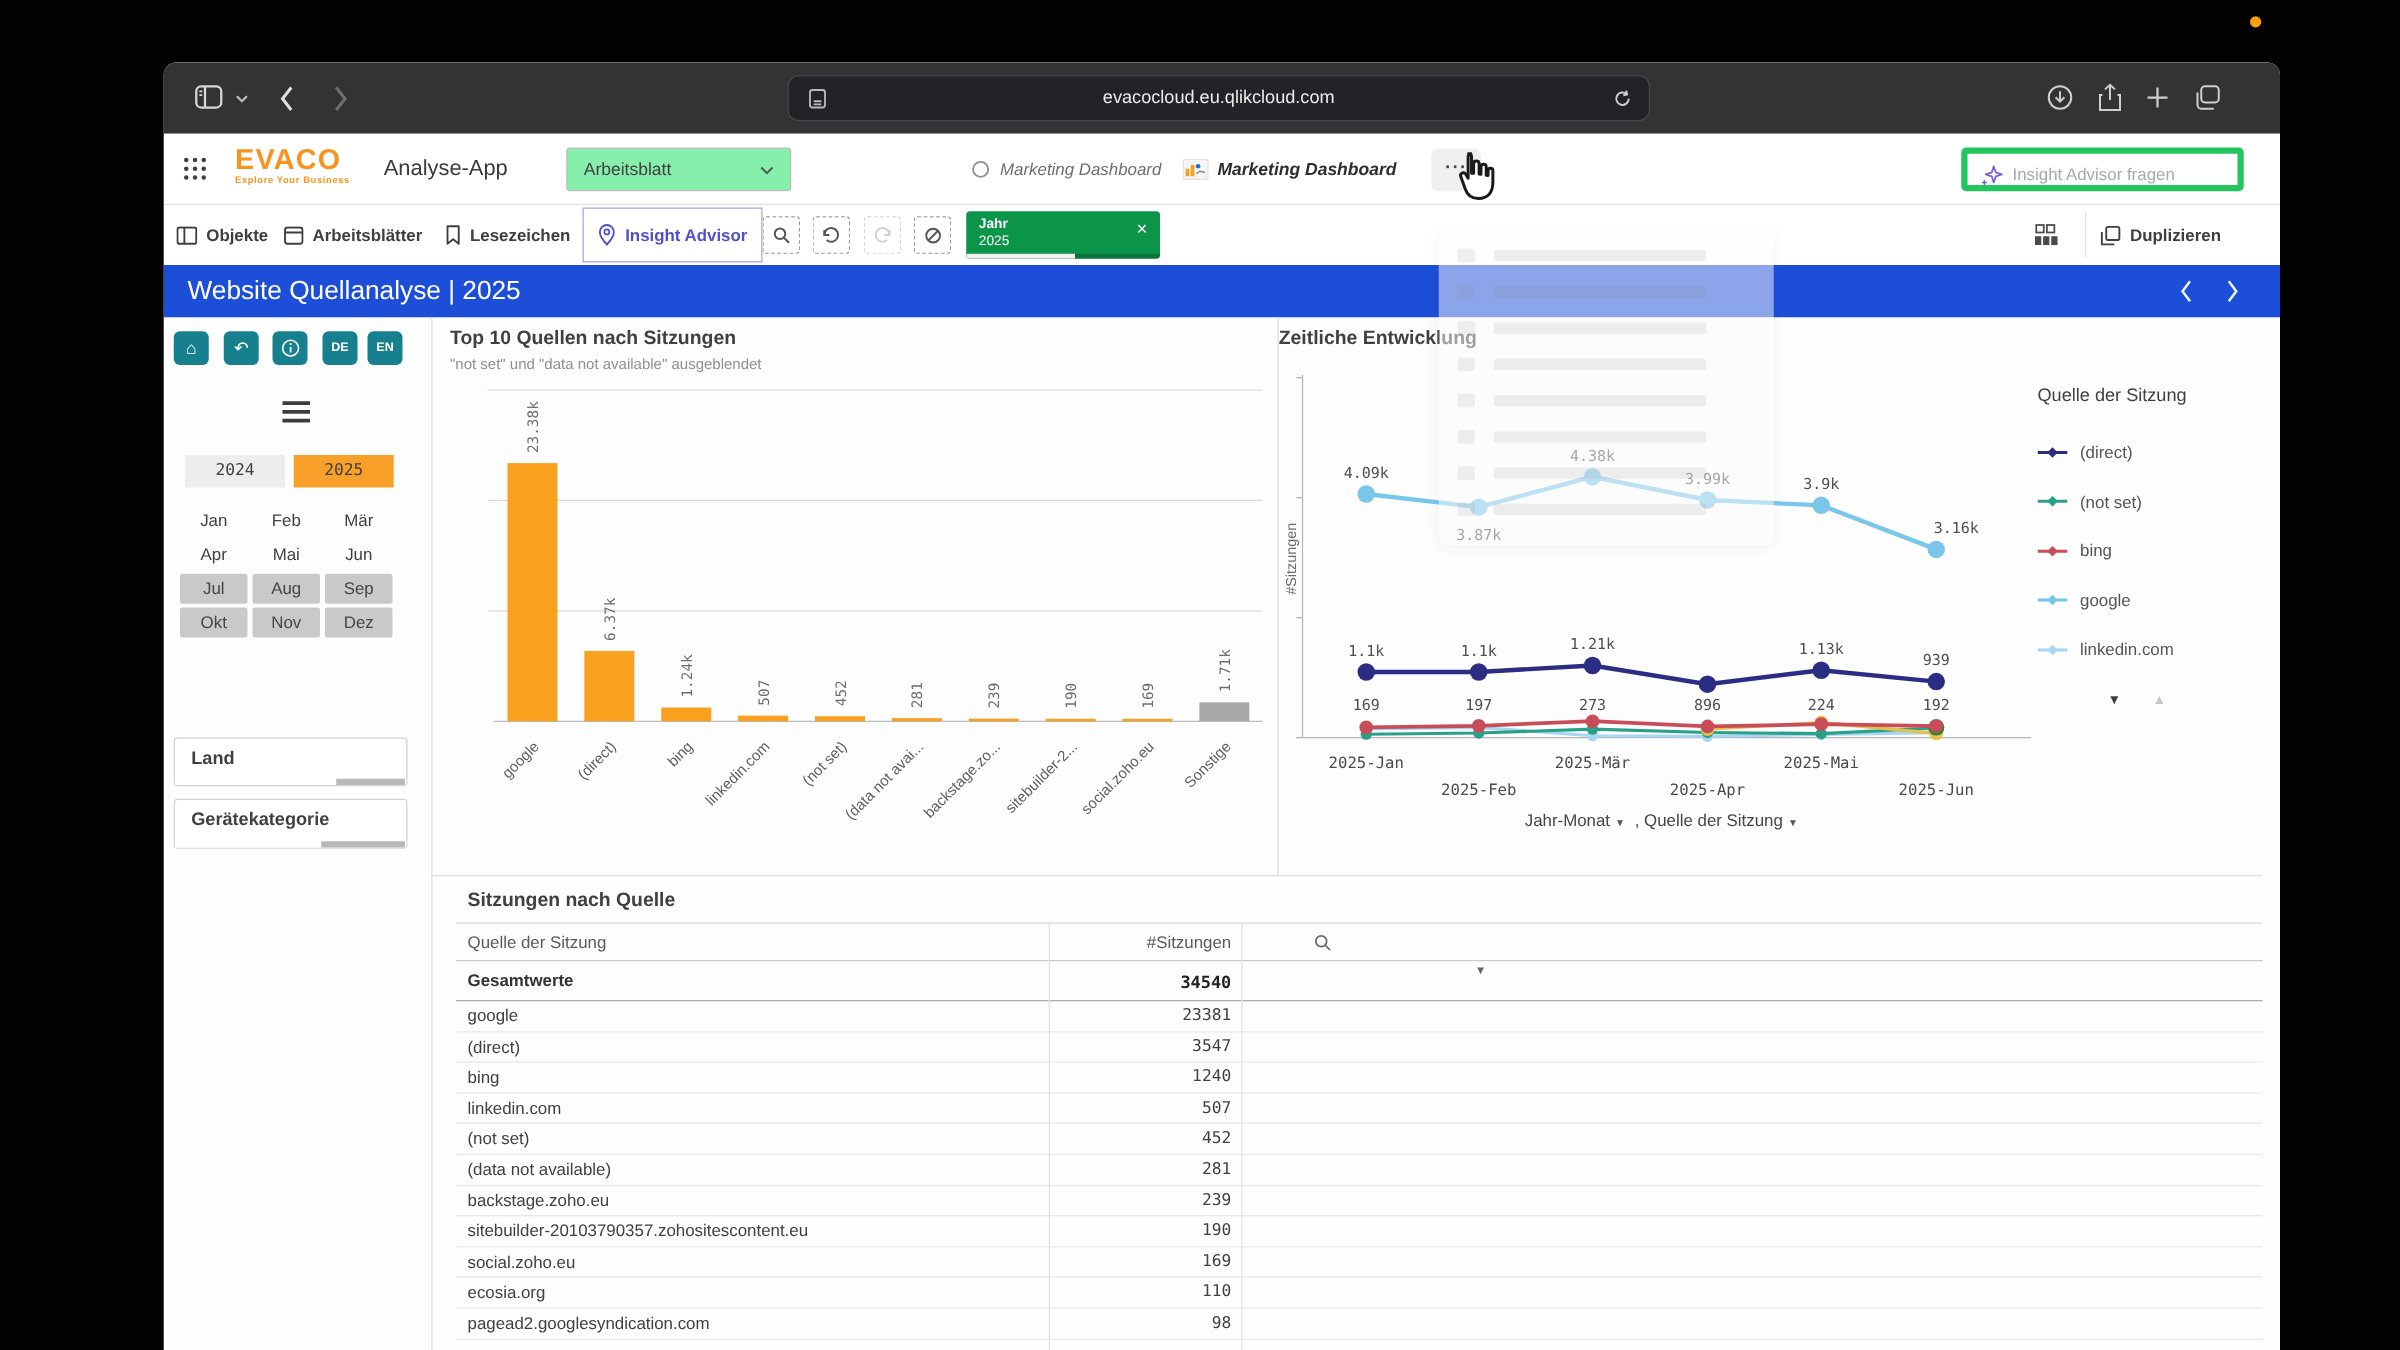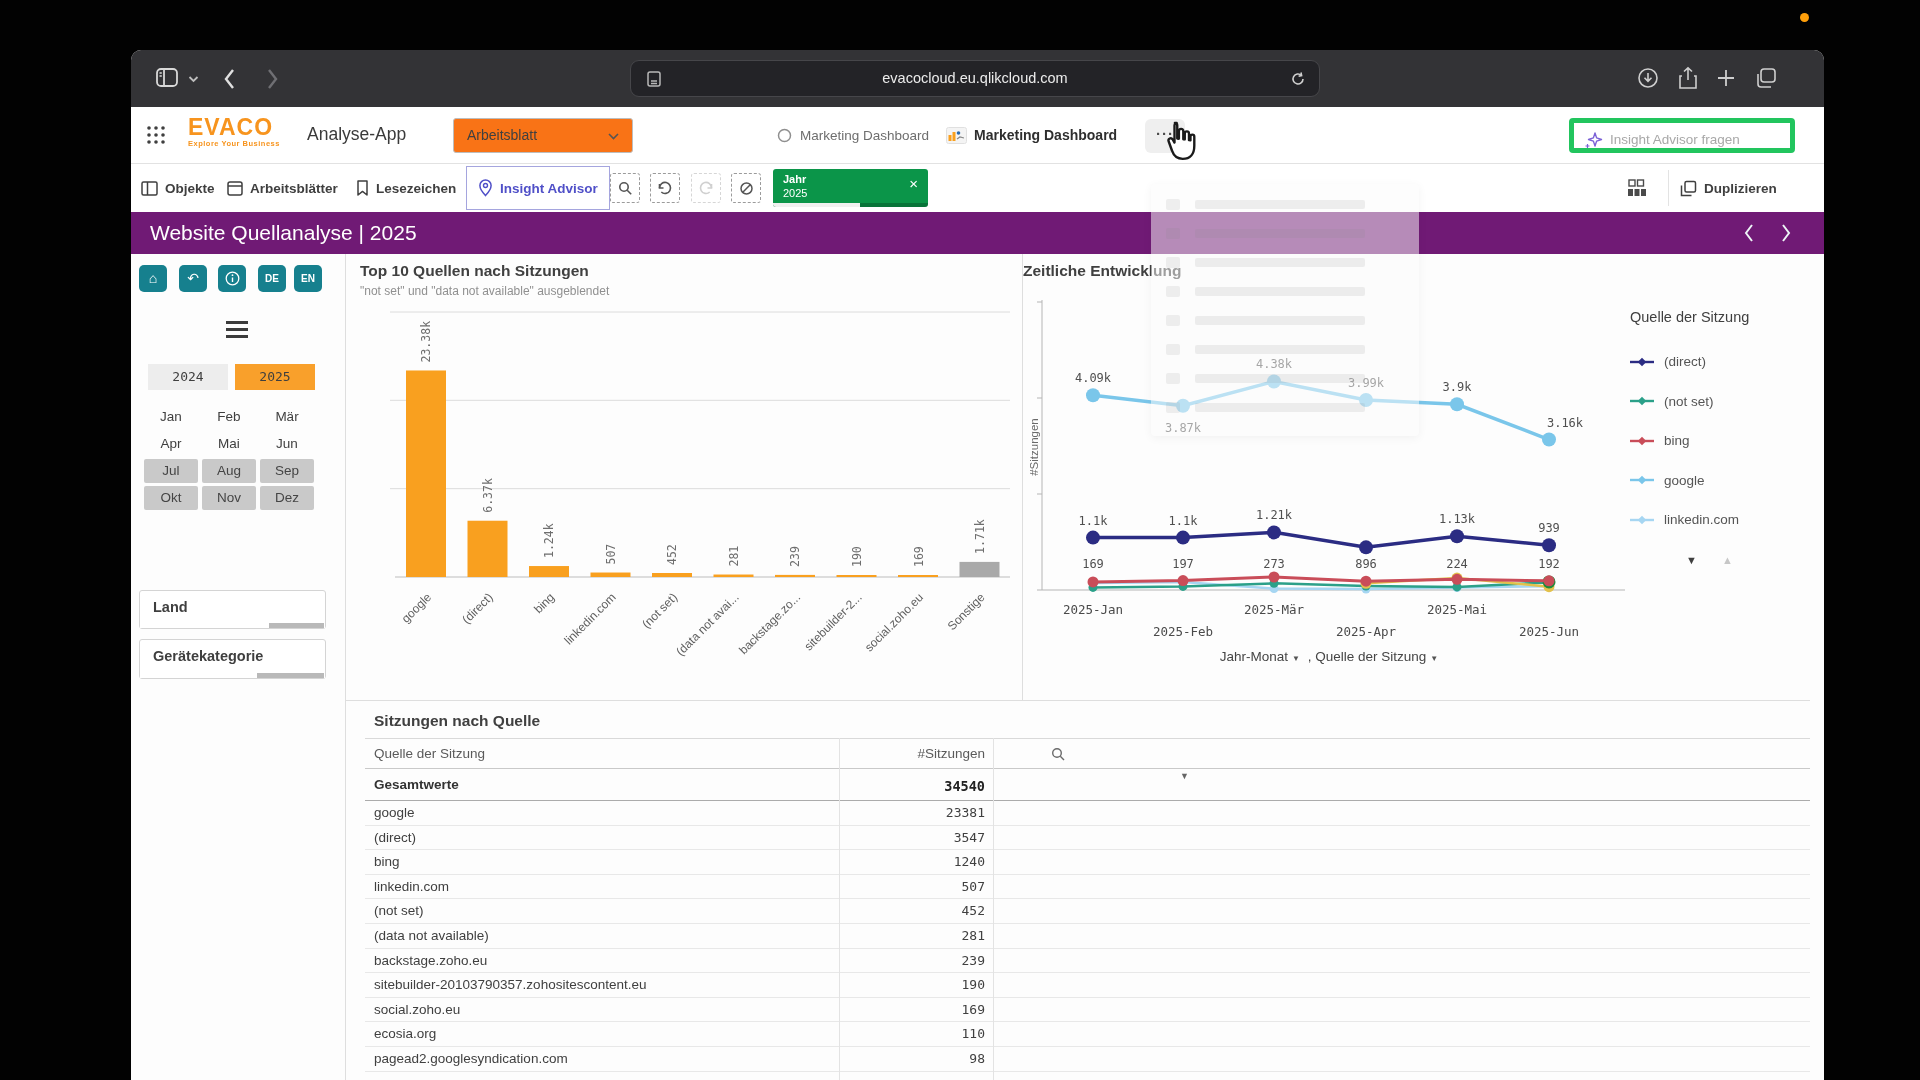--- a/index.html
+++ b/index.html
@@ -19,23 +19,23 @@
              line-height:35px; color:#ececec; font-size:14.5px; }
   .chrome-ic { position:absolute; }
 
   
   #appheader { position:absolute; left:0; top:57px; width:100%; height:57px; background:#fff;
                border-bottom:1px solid #e2e2e2; }
   #logo-title { font-size:23px; font-weight:bold; color:#F7941E; letter-spacing:1px; line-height:24px;}
   #logo-sub { font-size:7.5px; color:#F7941E; letter-spacing:.5px; font-weight:bold; }
   #appname { font-size:17.5px; color:#3a3a3a; font-weight:500; }
   #sheet-dd { position:absolute; left:322px; top:11px; width:180px; height:35px; border:1px solid #bdbdbd;
-              border-radius:3px; background:#f97316; font-size:14px; color:#404040; line-height:33px;
+              border-radius:3px; background:#86efac; font-size:14px; color:#404040; line-height:33px;
               padding-left:13px; }
-  .htab { font-size:13.5px; color:#6e6e6e; line-height:57px; }
+  .htab { font-size:13.5px; color:#6e6e6e; line-height:57px;font-style:italic; }
   .htab.active { font-size:14px; color:#2e2e2e; font-weight:600; }
   #more-btn { position:absolute; left:1014px; top:12px; width:40px; height:34px; background:#efefef;
               border-radius:6px; text-align:center; color:#4a4a4a; font-weight:bold; font-size:15px; line-height:30px; letter-spacing:1px;}
   #insight-box { position:absolute; left:1438px; top:11px; width:226px; height:35px; border:5px solid #22c55e;
                  border-radius:4px; background:#fff; }
   #insight-ph { position:absolute; left:36px; top:0; line-height:33px; font-size:13.5px; color:#a8a8a8; }
 
   
   #toolbar { position:absolute; left:0; top:114px; width:100%; height:48px; background:#fff; }
   .tb-group { position:absolute; top:0; height:48px; display:flex; align-items:center; gap:7px; }
@@ -49,21 +49,21 @@
   #chip { position:absolute; left:642px; top:5px; width:155px; height:38px; background:#0B9549; border-radius:3px;
           overflow:hidden; }
   #chip .f { position:absolute; left:10px; top:4px; color:#fff; font-size:11px; font-weight:bold;text-align:center; }
   #chip .v { position:absolute; left:10px; top:18px; color:#fff; font-size:11px; }
   #chip .x { position:absolute; right:10px; top:6px; color:#fff; font-size:15px; }
   #chip-track { position:absolute; left:0; bottom:0; width:100%; height:4px; background:rgba(0,0,0,.22); }
   #chip-fill { height:4px; background:#f0f0f0; }
   .vdiv { position:absolute; width:1px; background:#e3e3e3; }
 
   
-  #sheetbar { position:absolute; left:0; top:162px; width:100%; height:42px; background:#701a75; }
+  #sheetbar { position:absolute; left:0; top:162px; width:100%; height:42px; background:#1d4ed8; }
   #sheet-title { position:absolute; left:19px; top:0; color:#fff; font-size:21px; line-height:42px; font-weight:400; }
 
   
   #content { position:absolute; left:0; top:204px; width:100%; height:828px; background:#fdfdfd; overflow:hidden; }
   .divider { position:absolute; background:#dedede; }
 
   
   .rail-btn { position:absolute; width:28px; height:27px; background:#16808E; border-radius:5px; color:#fff;
               text-align:center; font-size:14px; line-height:26px; }
   .rail-btn.txt { font-size:10px; font-weight:bold; line-height:27px; }

